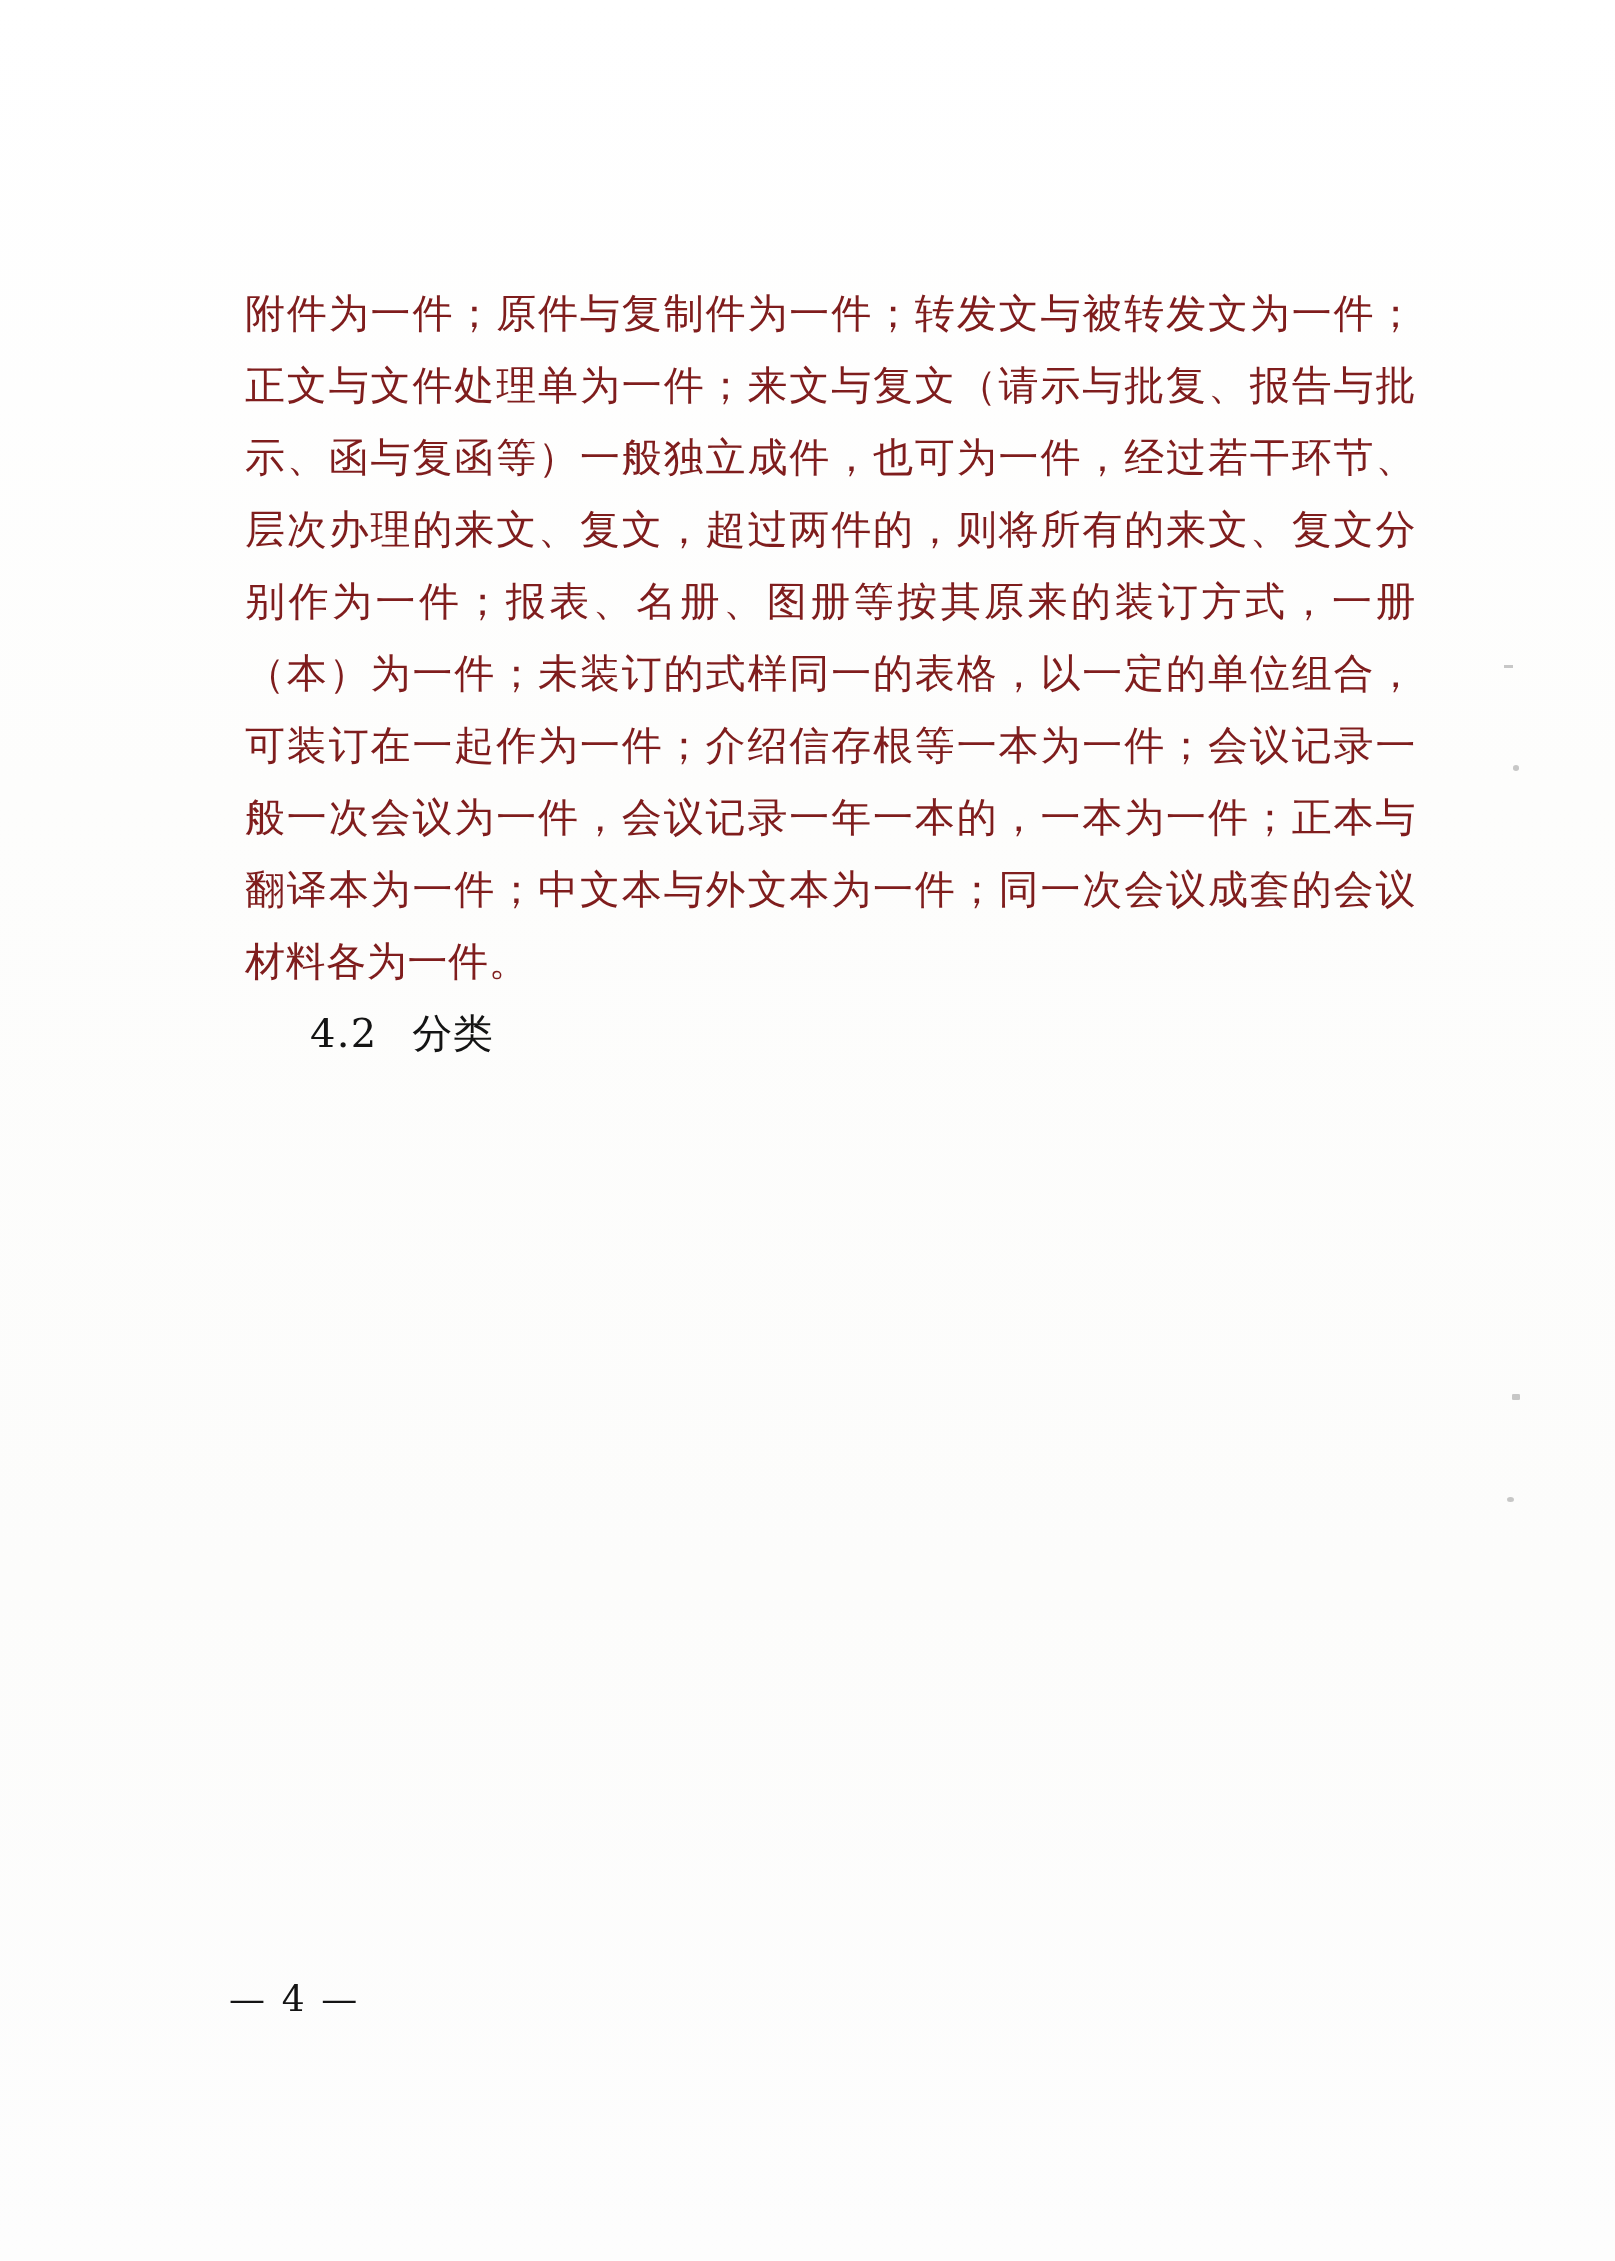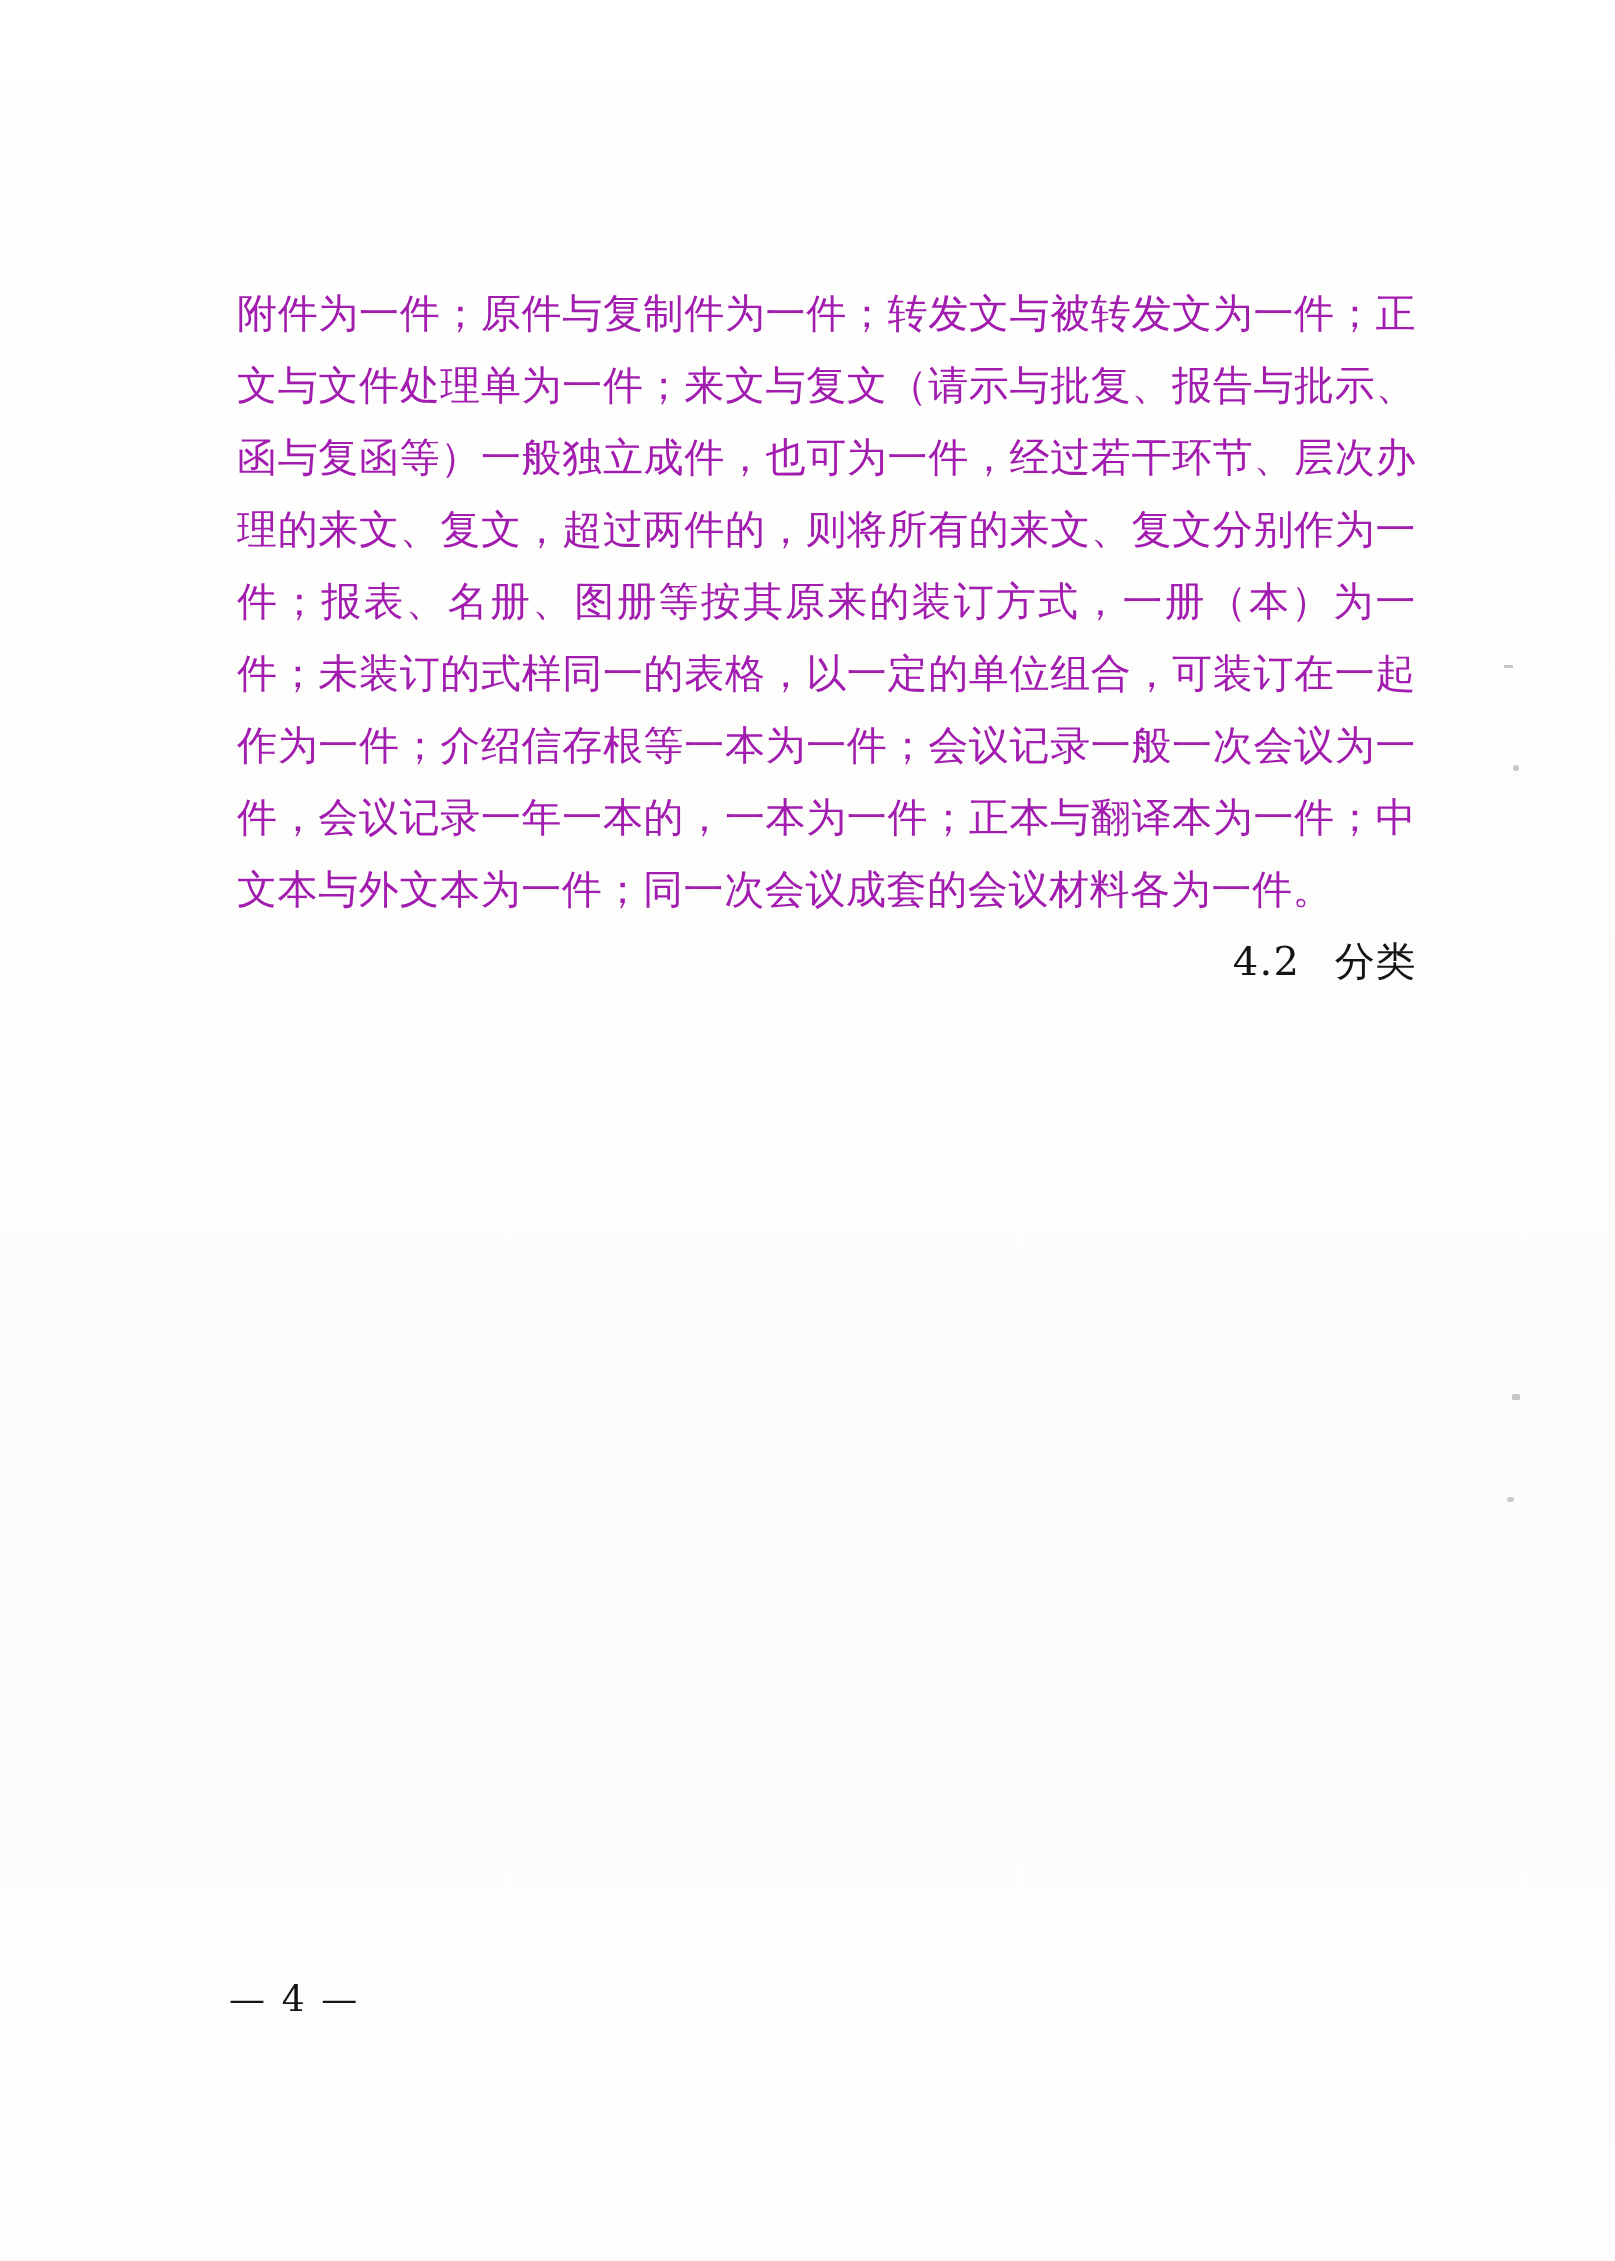--- a/index.html
+++ b/index.html
@@ -31,34 +31,33 @@
     left: 229px;
     top: 277px;
     width: 1187px;
   }
   .para {
     font-size: 40px;
     line-height: 72px;
     letter-spacing: 0.6px;
     text-align: justify;
     text-justify: inter-character;
-    margin: 0 0 0 8px;
-    color: #a21caf;
+    margin: 0 0 0 16px;
+    color: #7f1d1d;
   }
   .para.indent {
     text-indent: 84px;
   }
   .heading {
     font-size: 40px;
     line-height: 72px;
     letter-spacing: 0.6px;
     margin: 0;
     text-indent: 81px;
     color: #141414;
-    text-align: right;
   }
   .heading .num {
     font-family: "DejaVu Serif", "Liberation Serif", serif;
     letter-spacing: 1.3px;
   }
   .page-number {
     position: absolute;
     left: 229px;
     top: 1978px;
     font-size: 36px;

